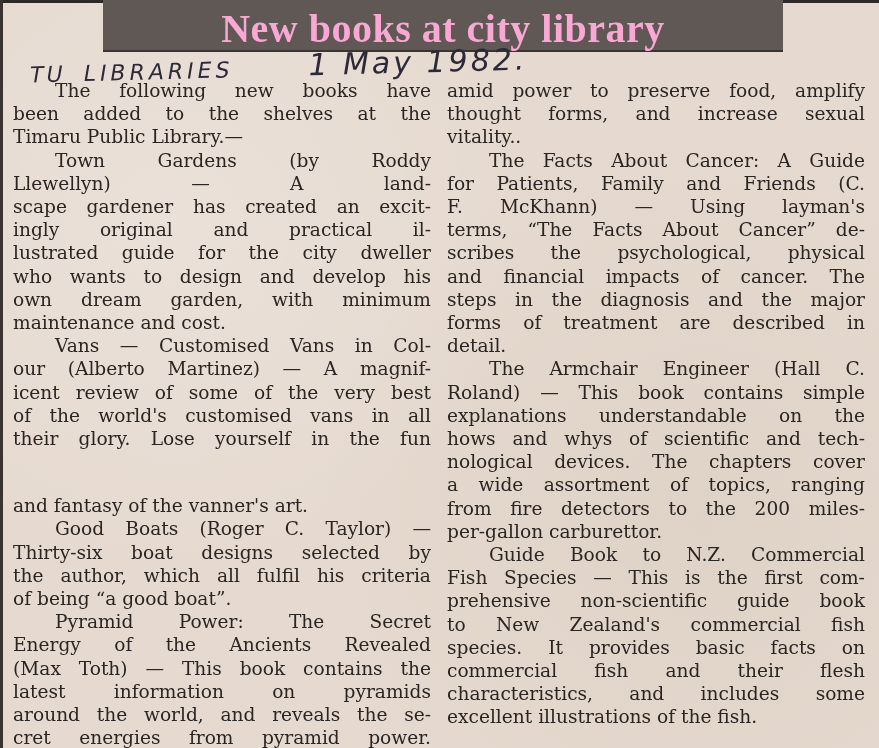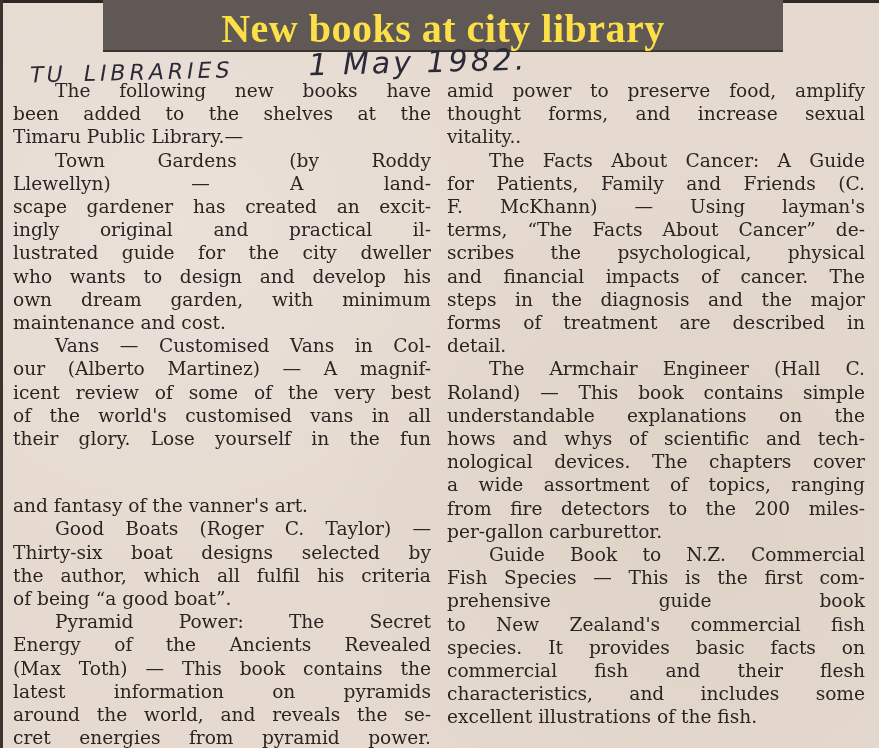--- a/index.html
+++ b/index.html
@@ -24,21 +24,21 @@
     .headline-banner {
       position: absolute; left: 103px; top: 0; width: 680px; height: 50px;
       background: #5f5854;
       border-bottom: 2px solid #3b3532;
       display: flex; align-items: center; justify-content: center;
     }
     .headline-text {
       font-family: "Liberation Serif", "DejaVu Serif", serif;
       font-weight: bold;
       font-size: 40px;
-      color: #fde047;
+      color: #f9a8d4;
       letter-spacing: 0.5px;
       line-height: 1;
       margin-top: 8px;
     }
     .handwritten {
       position: absolute; left: 30px; top: 48px;
       font-family: "DejaVu Sans", sans-serif;
       font-style: italic;
       font-size: 26px;
       color: #2c2a38;
@@ -135,31 +135,31 @@
         <div class="line-justify"><span>terms,</span><span>“The</span><span>Facts</span><span>About</span><span>Cancer”</span><span>de-</span></div>
         <div class="line-justify"><span>scribes</span><span>the</span><span>psychological,</span><span>physical</span></div>
         <div class="line-justify"><span>and</span><span>financial</span><span>impacts</span><span>of</span><span>cancer.</span><span>The</span></div>
         <div class="line-justify"><span>steps</span><span>in</span><span>the</span><span>diagnosis</span><span>and</span><span>the</span><span>major</span></div>
         <div class="line-justify"><span>forms</span><span>of</span><span>treatment</span><span>are</span><span>described</span><span>in</span></div>
         <div class="line-justify" style="display: block;">detail.</div>
       </div>
       <div class="para">
         <div class="line-justify" style="padding-left: 42px;"><span>The</span><span>Armchair</span><span>Engineer</span><span>(Hall</span><span>C.</span></div>
         <div class="line-justify"><span>Roland)</span><span>—</span><span>This</span><span>book</span><span>contains</span><span>simple</span></div>
-        <div class="line-justify"><span>understandable</span><span>explanations</span><span>on</span><span>the</span></div>
+        <div class="line-justify"><span>explanations</span><span>understandable</span><span>on</span><span>the</span></div>
         <div class="line-justify"><span>hows</span><span>and</span><span>whys</span><span>of</span><span>scientific</span><span>and</span><span>tech-</span></div>
         <div class="line-justify"><span>nological</span><span>devices.</span><span>The</span><span>chapters</span><span>cover</span></div>
         <div class="line-justify"><span>a</span><span>wide</span><span>assortment</span><span>of</span><span>topics,</span><span>ranging</span></div>
         <div class="line-justify"><span>from</span><span>fire</span><span>detectors</span><span>to</span><span>the</span><span>200</span><span>miles-</span></div>
         <div class="line-justify" style="display: block;">per-gallon carburettor.</div>
       </div>
       <div class="para">
         <div class="line-justify" style="padding-left: 42px;"><span>Guide</span><span>Book</span><span>to</span><span>N.Z.</span><span>Commercial</span></div>
         <div class="line-justify"><span>Fish</span><span>Species</span><span>—</span><span>This</span><span>is</span><span>the</span><span>first</span><span>com-</span></div>
-        <div class="line-justify"><span>prehensive</span><span>guide</span><span>book</span></div>
+        <div class="line-justify"><span>prehensive</span><span>non-scientific</span><span>guide</span><span>book</span></div>
         <div class="line-justify"><span>to</span><span>New</span><span>Zealand's</span><span>commercial</span><span>fish</span></div>
         <div class="line-justify"><span>species.</span><span>It</span><span>provides</span><span>basic</span><span>facts</span><span>on</span></div>
         <div class="line-justify"><span>commercial</span><span>fish</span><span>and</span><span>their</span><span>flesh</span></div>
         <div class="line-justify"><span>characteristics,</span><span>and</span><span>includes</span><span>some</span></div>
         <div class="line-justify" style="display: block;">excellent illustrations of the fish.</div>
       </div>
     </div>
 </div>
 
 </body></html>

